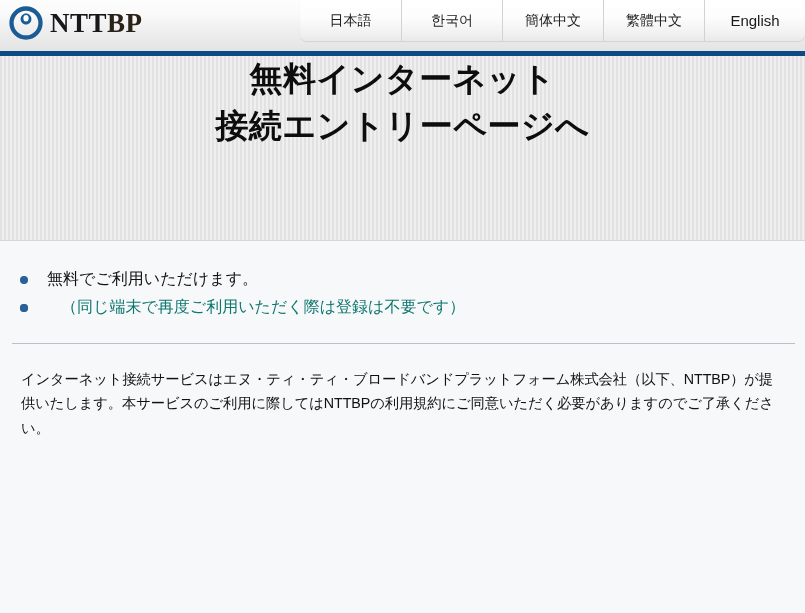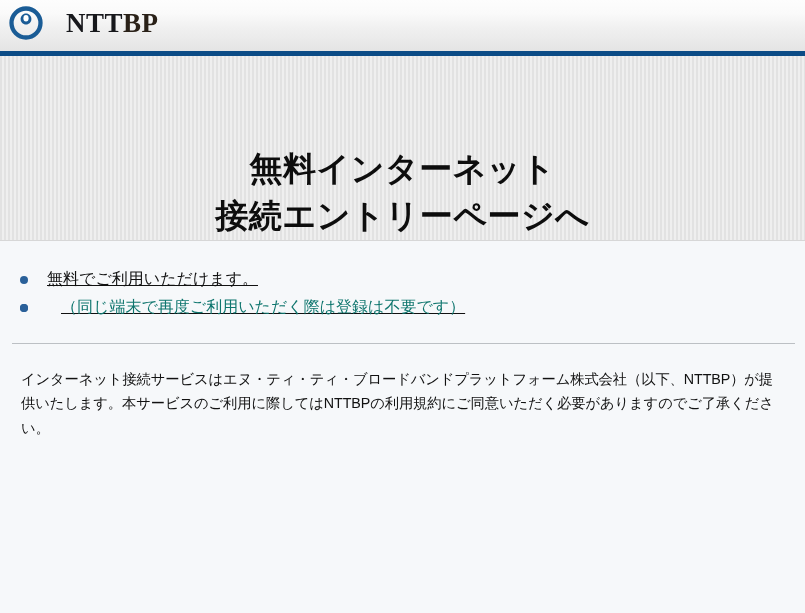--- a/index.html
+++ b/index.html
@@ -22,21 +22,21 @@
     height: 51px;
     background: linear-gradient(to bottom, #fdfdfd 0%, #fafafa 26%, #f0f0f0 55%, #ebebeb 75%, #e4e4e4 100%);
     box-sizing: border-box;
   }
   .brand {
     position: absolute;
     left: 9px;
     top: 6px;
     display: flex;
     align-items: center;
-    gap: 23px;
+    gap: 7px;
   }
   .brand-icon {
     width: 34px;
     height: 34px;
     display: block;
   }
   .brand-text {
     font-family: "Liberation Serif", "DejaVu Serif", serif;
     font-weight: bold;
     font-size: 27px;
@@ -86,21 +86,21 @@
     position: relative;
     width: 805px;
     height: 185px;
     background-color: #ececec;
     background-image: repeating-linear-gradient(
       to right,
       #e2e2e2 0px, #e2e2e2 2px,
       #efefef 2px, #efefef 4px
     );
     display: flex;
-    align-items: flex-end;
+    align-items: flex-start;
     justify-content: center;
     box-sizing: border-box;
     border-bottom: 1px solid #d7d7d7;
   }
   .hero-title {
     margin: 0;
     text-align: center;
     font-size: 33px;
     font-weight: bold;
     line-height: 1.42;
@@ -122,21 +122,20 @@
     margin: 0;
     padding: 26px 0 0 0;
   }
   .bullet-row {
     position: relative;
     padding-left: 35px;
     font-size: 16px;
     color: #111111;
     line-height: 1.55;
     margin-bottom: 3px;
-    text-decoration: underline;
   }
   .bullet-dot {
     position: absolute;
     left: 8px;
     top: 9px;
     width: 8px;
     height: 8px;
     border-radius: 50%;
     background: #2a6099;
   }
@@ -180,20 +179,37 @@
     <span class="brand-icon">
       <svg width="34" height="34" viewBox="0 0 34 34" xmlns="http://www.w3.org/2000/svg">
         <circle cx="17" cy="17" r="14.5" fill="none" stroke="#1a5c96" stroke-width="4.3"></circle>
         <path d="M17 7.5 C20.1 7.5 22.4 10.0 22.4 13.1 C22.4 16.2 20.1 18.6 17 18.6 C13.9 18.6 11.6 16.2 11.6 13.1 C11.6 10.0 13.9 7.5 17 7.5 Z" fill="#1a5c96"></path>
         <ellipse cx="17" cy="12.2" rx="2.6" ry="3.3" fill="#ffffff"></ellipse>
       </svg>
     </span>
     <span class="brand-text"><span>NTT</span><span class="bp">BP</span></span>
   </div>
 
+  <nav class="lang-tabs">
+    <div class="lang-tab">
+      <span>日本語</span>
+    </div>
+    <div class="lang-tab">
+      <span>한국어</span>
+    </div>
+    <div class="lang-tab">
+      <span>簡体中文</span>
+    </div>
+    <div class="lang-tab">
+      <span>繁體中文</span>
+    </div>
+    <div class="lang-tab latin">
+      <span>English</span>
+    </div>
+  </nav>
 
 </div>
 
 <div class="navy-rule"></div>
 
 <section class="hero">
   <h1 class="hero-title">
     <span>無料インターネット</span>
     <span>接続エントリーページへ</span>
   </h1>

